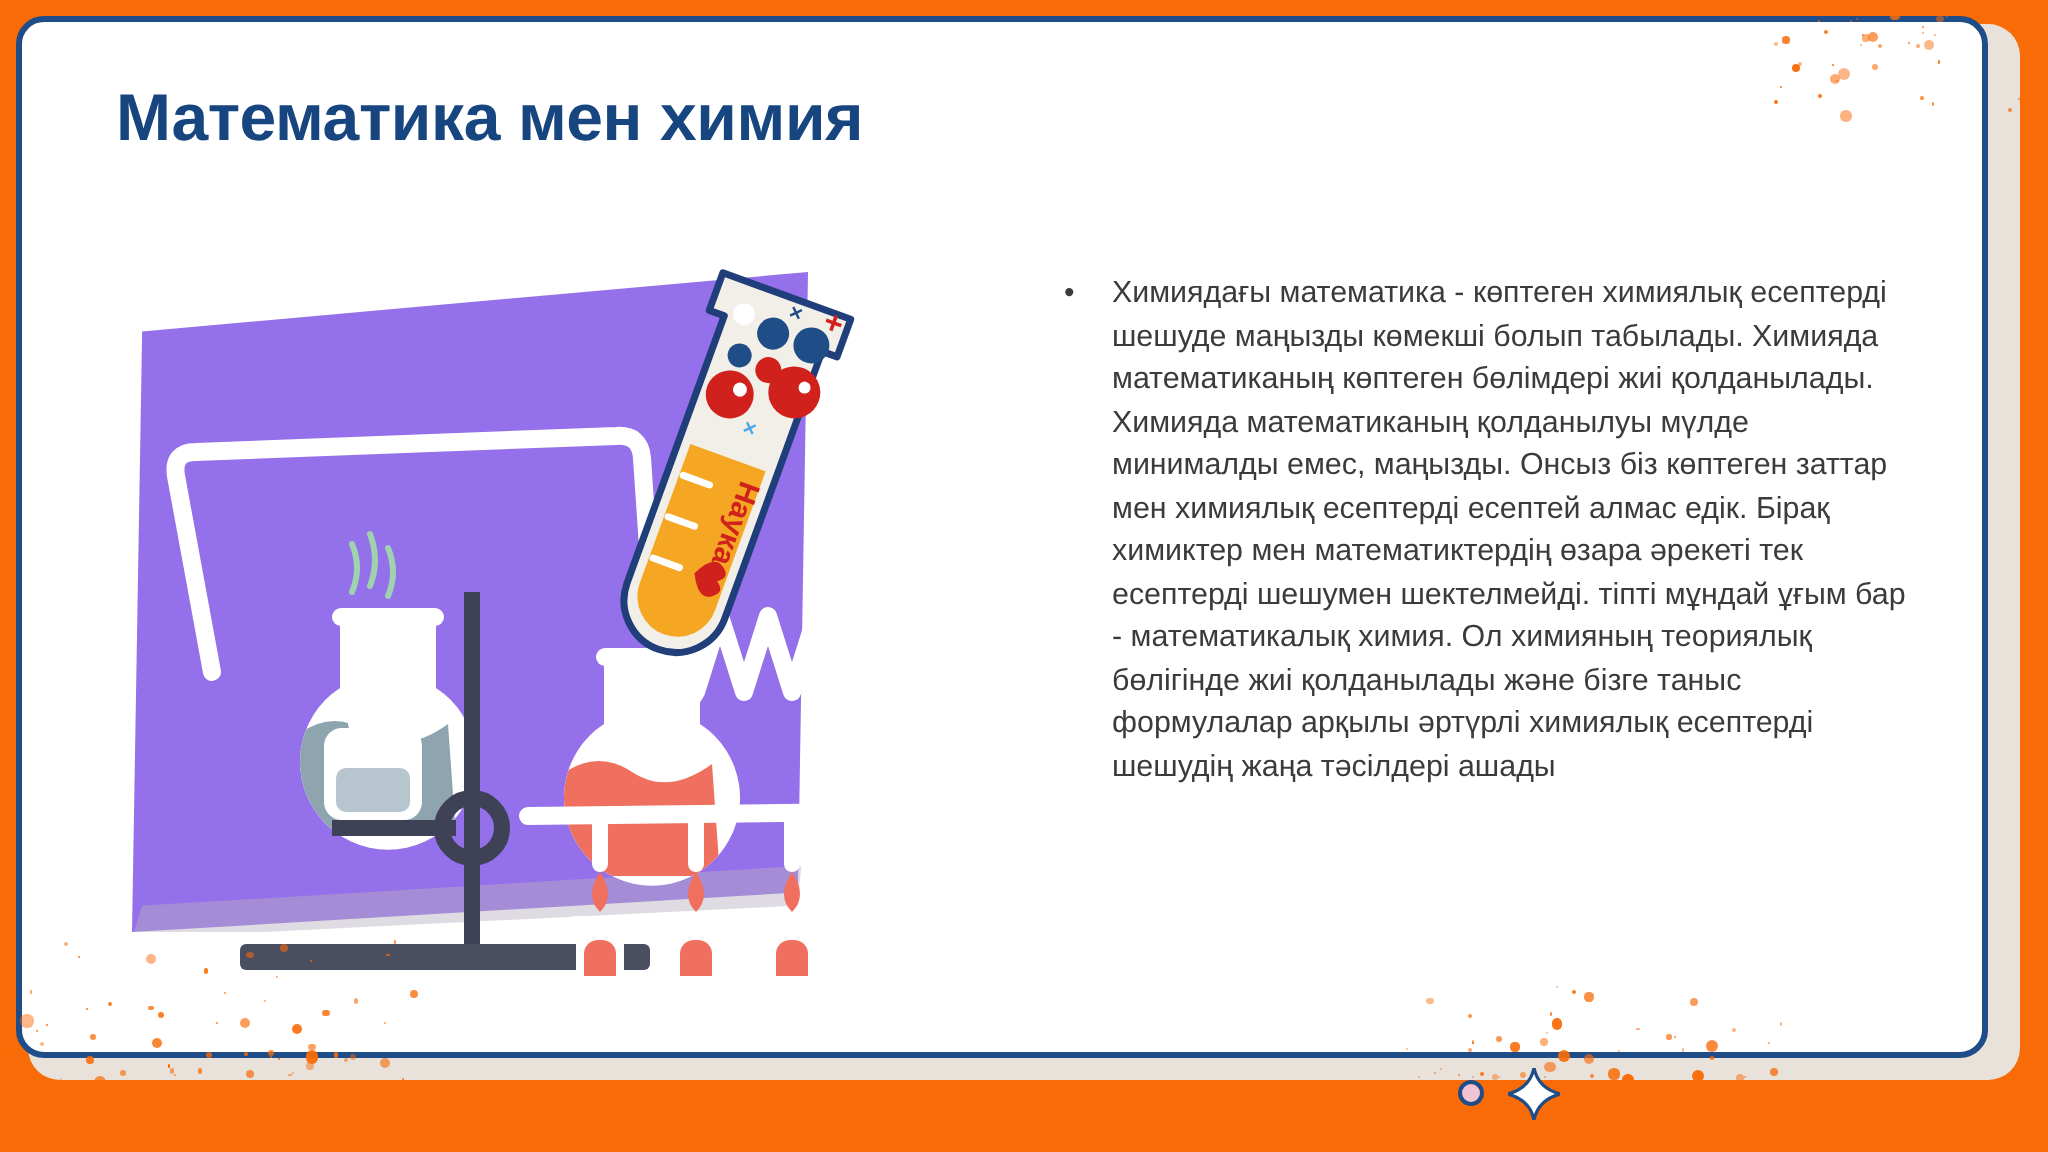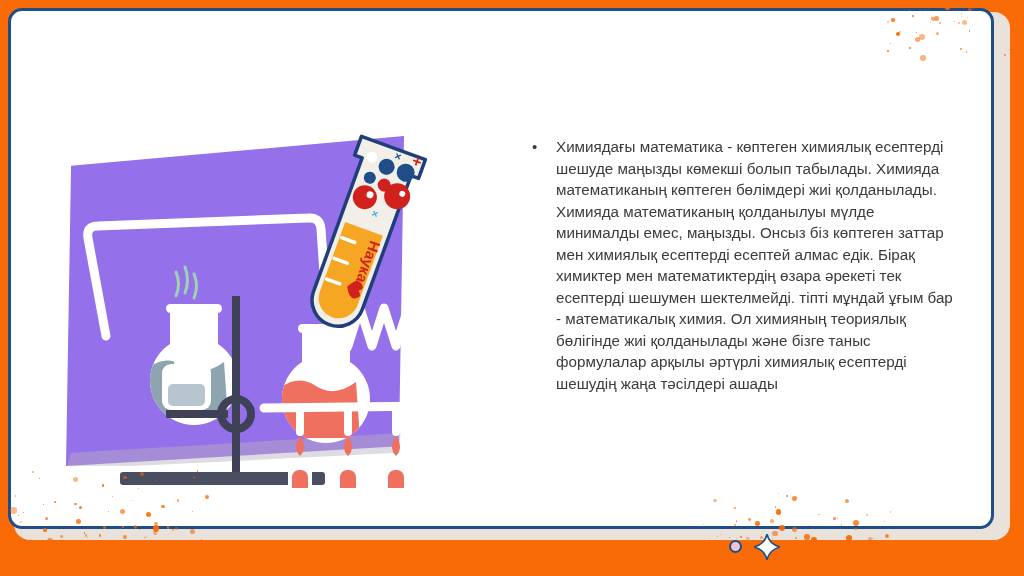--- a/index.html
+++ b/index.html
@@ -139,20 +139,21 @@
 </style>
 </head>
 <body>
 
 <div class="slide">
 
   <div class="card-shadow"></div>
 
   <div class="card"></div>
 
+  <div class="title">Математика мен химия</div>
 
   <div class="illus">
     <div class="purple-panel"></div>
     <div class="panel-shade"></div>
 
     <svg class="art" viewBox="0 0 400 370">
 
       <path d="M48,218 L30,120 Q28,108 40,108 L250,100 Q262,99 263,111 L268,185" fill="none" stroke="#FFFFFF" stroke-width="9" stroke-linecap="round"></path>
 
       <path d="M268,196 q-7,9 0,14 q7,-5 0,-14 z" fill="#8EA5B0"></path>

